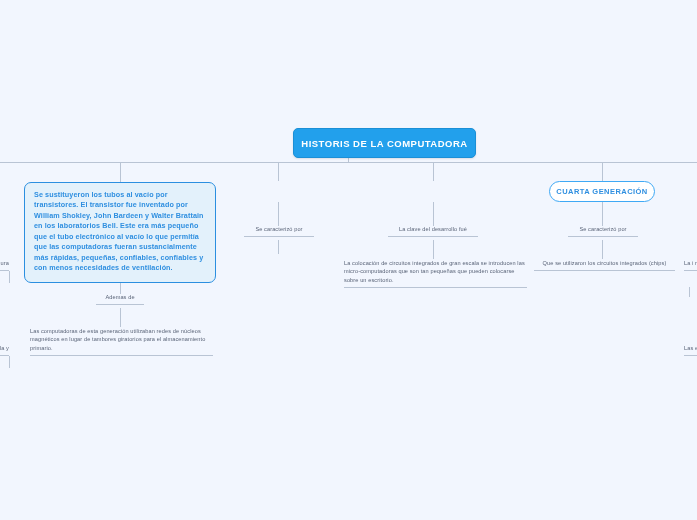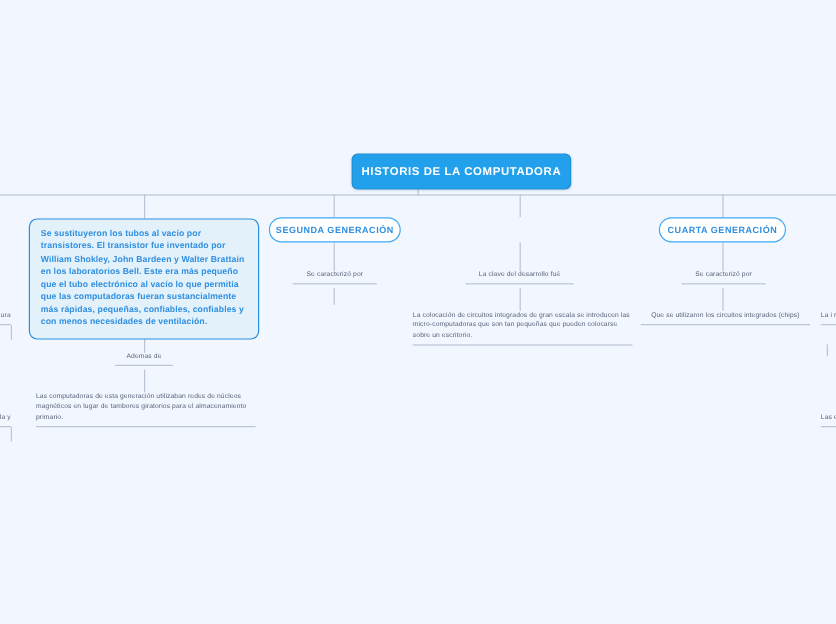--- a/index.html
+++ b/index.html
@@ -156,21 +156,20 @@
 
   <div class="line-v" style="left:120px; top:271px; height:23px;"></div>
   <div class="line-v" style="left:120px; top:308px; height:19px;"></div>
 
   <div class="line-v" style="left:9px; top:271px; height:12px;"></div>
   <div class="line-v" style="left:9px; top:356px; height:12px;"></div>
   <div class="line-v" style="left:689px; top:287px; height:10px;"></div>
 
   <div class="root-node">HISTORIS DE LA COMPUTADORA</div>
 
-  <div class="gen-node" id="gen2">SEGUNDA GENERACIÓN</div>
   <div class="gen-node" id="gen4">CUARTA GENERACIÓN</div>
 
   <div class="blue-box">Se sustituyeron los tubos al vacío por transistores. El transistor fue inventado por William Shokley, John Bardeen y Walter Brattain en los laboratorios Bell. Este era más pequeño que el tubo electrónico al vacío lo que permitía que las computadoras fueran sustancialmente más rápidas, pequeñas, confiables, confiables y con menos necesidades de ventilación.</div>
 
   <div class="note center" id="note-se-car-2">Se caracterizó por</div>
 
   <div class="note center" id="note-clave">La clave del desarrollo fué</div>
 
   <div class="note center" id="note-se-car-4">Se caracterizó por</div>
 

